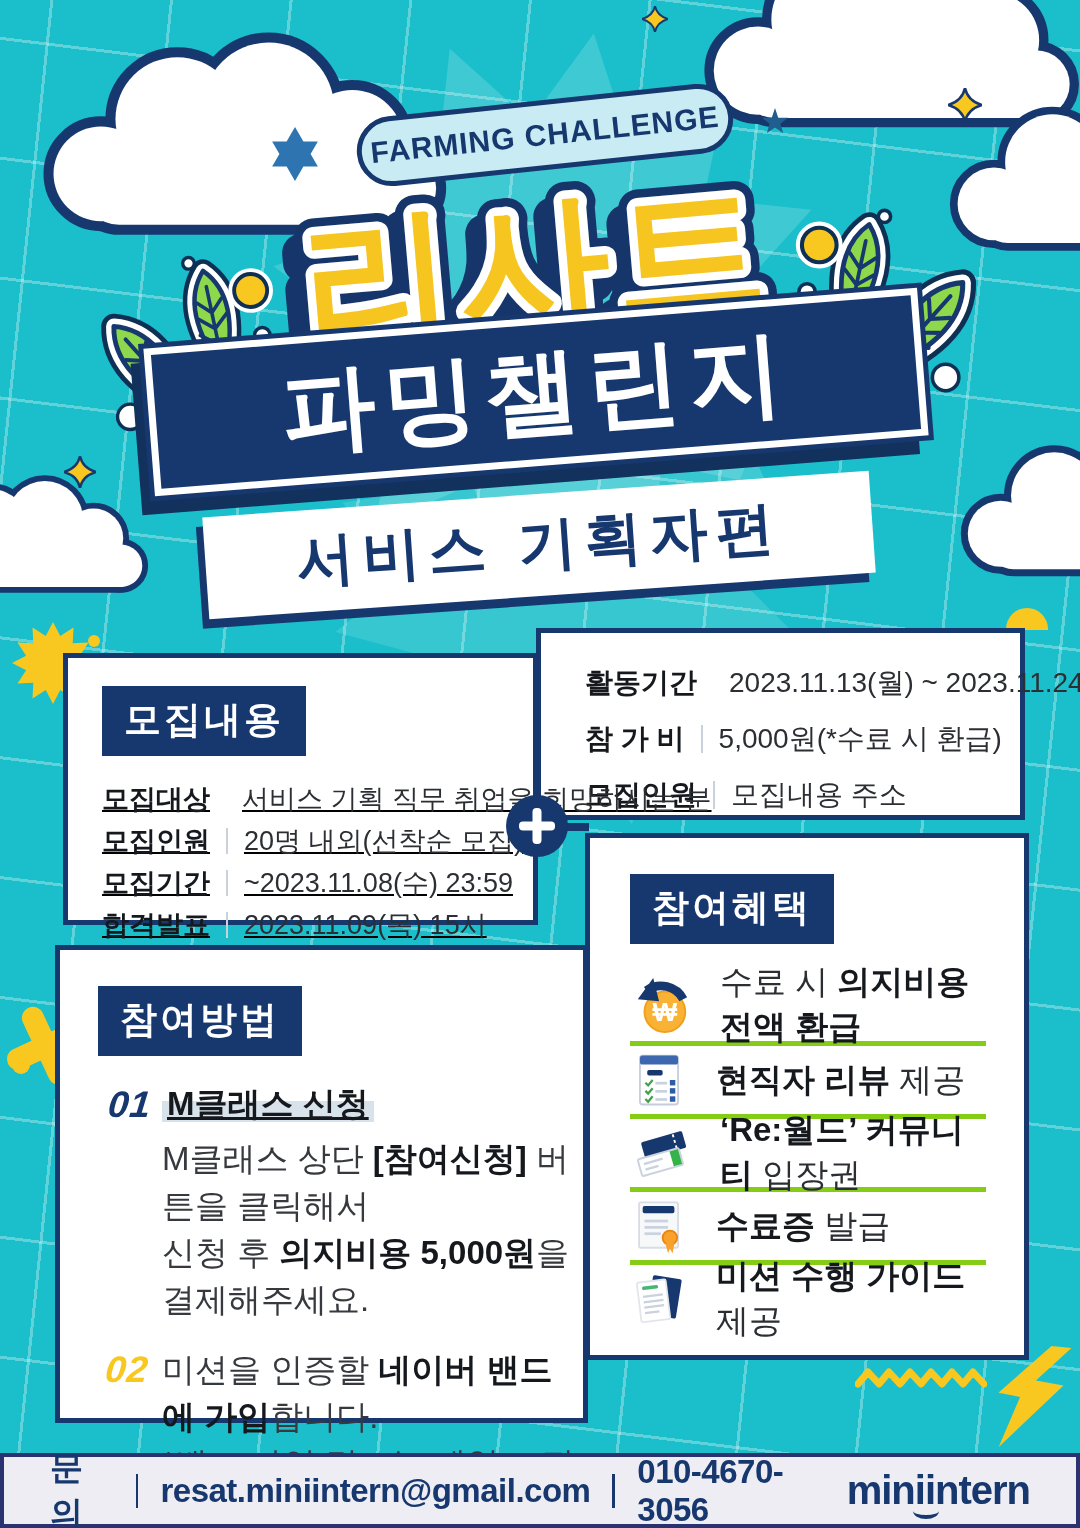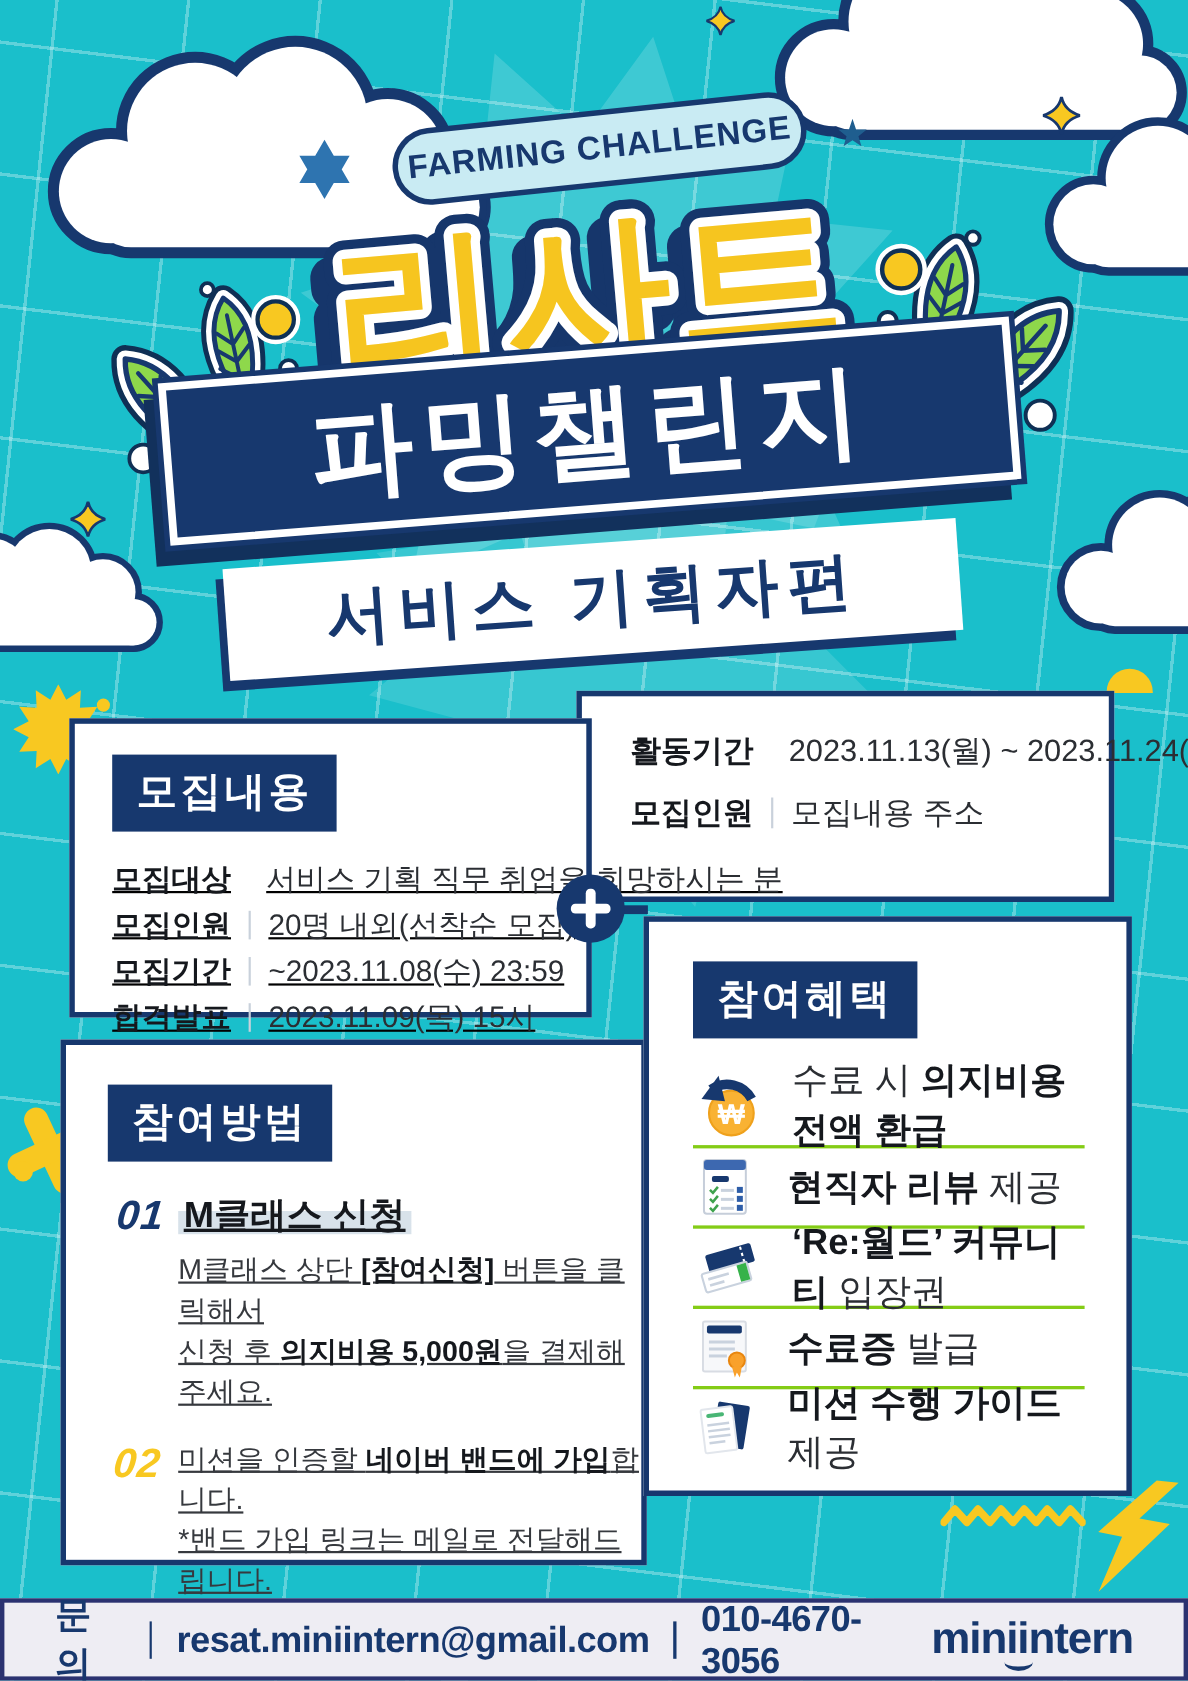--- a/index.html
+++ b/index.html
@@ -75,21 +75,21 @@
   }
   .subbanner{
     position:absolute;left:205px;top:494px;width:668px;height:102px;z-index:4;
     background:#fff;transform:rotate(-4deg);
     box-shadow:-7px 9px 0 #17386E;
     display:flex;align-items:center;justify-content:center;
     color:#17386E;font-size:58px;font-weight:900;letter-spacing:8px;
   }
   
   .box{position:absolute;background:#fff;border:5px solid #17386E;z-index:4;}
-  .box-activity{left:524px;top:628px;width:489px;height:192px;padding:22px 0 0 44px;}
+  .box-activity{left:536px;top:628px;width:489px;height:192px;padding:22px 0 0 44px;}
   .box-recruit{left:63px;top:653px;width:475px;height:272px;padding:28px 0 0 34px;}
   .box-method{left:55px;top:945px;width:533px;height:478px;padding:36px 0 0 38px;}
   .box-benefit{left:585px;top:833px;width:444px;height:527px;padding:36px 0 0 40px;}
   .section-label{
     display:inline-block;background:#17386E;color:#fff;
     font-size:37px;font-weight:900;letter-spacing:3px;
     padding:9px 22px 11px;margin-bottom:16px;
   }
   .inforow{display:flex;align-items:center;}
   .inforow .lbl{font-weight:800;color:#15181D;white-space:nowrap;}
@@ -101,25 +101,25 @@
   .box-recruit .sep{height:26px;}
   .box-recruit .rows{margin-top:6px;}
   
   .step{display:flex;margin-bottom:24px;}
   .step-num{width:64px;flex:none;font-size:37px;font-weight:900;font-style:italic;letter-spacing:1px;padding-top:2px;transform:skewX(-6deg);}
   .num-navy{color:#17386E;}
   .num-yellow{color:#F8C821;}
   .step-title{font-size:33px;font-weight:800;color:#15181D;margin-bottom:9px;text-decoration:underline;}
   .hl-blue{background:linear-gradient(transparent 42%, #D8E2EA 42%);padding:0 5px;}
   .hl-yellow{background:linear-gradient(transparent 42%, #FFD733 42%);padding:0 5px;}
-  .step-body{font-size:26px;color:#36393E;line-height:1.42;text-decoration:underline;}
+  .step-body{font-size:33px;color:#36393E;line-height:1.42;}
   .step-body .seg-b{font-weight:800;color:#15181D;}
   
   .benefit-item{display:flex;align-items:center;gap:28px;height:73px;width:356px;}
-  .benefit-item + .benefit-item{border-top:3px solid #84cc16;}
+  .benefit-item + .benefit-item{border-top:5px solid #84cc16;}
   .benefit-item svg{flex:none;}
   .benefit-text{font-size:33px;color:#2B2E33;}
   .benefit-text .seg-b{font-weight:800;color:#15181D;}
   .benefit-list{margin-top:8px;}
   
   .connector{position:absolute;left:537px;top:823px;width:52px;height:8px;background:#17386E;z-index:4;}
   .plus-circle{
     position:absolute;left:506px;top:795px;width:62px;height:62px;border-radius:50%;
     background:#17386E;z-index:5;
   }
@@ -331,20 +331,25 @@
     <span>서비스 기획자편</span>
   </div>
 
   <div class="box box-activity">
     <div class="inforow">
       <span class="lbl">활동기간</span>
       <span class="sep"></span>
       <span class="val">2023.11.13(월) ~ 2023.11.24(금)</span>
     </div>
     <div class="inforow">
+      <span class="lbl">참 가 비</span>
+      <span class="sep"></span>
+      <span class="val">5,000원(*수료 시 환급)</span>
+    </div>
+    <div class="inforow">
       <span class="lbl">모집인원</span>
       <span class="sep"></span>
       <span class="val">모집내용 주소</span>
     </div>
   </div>
 
   <div class="box box-recruit">
     <div class="section-label">모집내용</div>
     <div class="rows">
       <div class="inforow">

